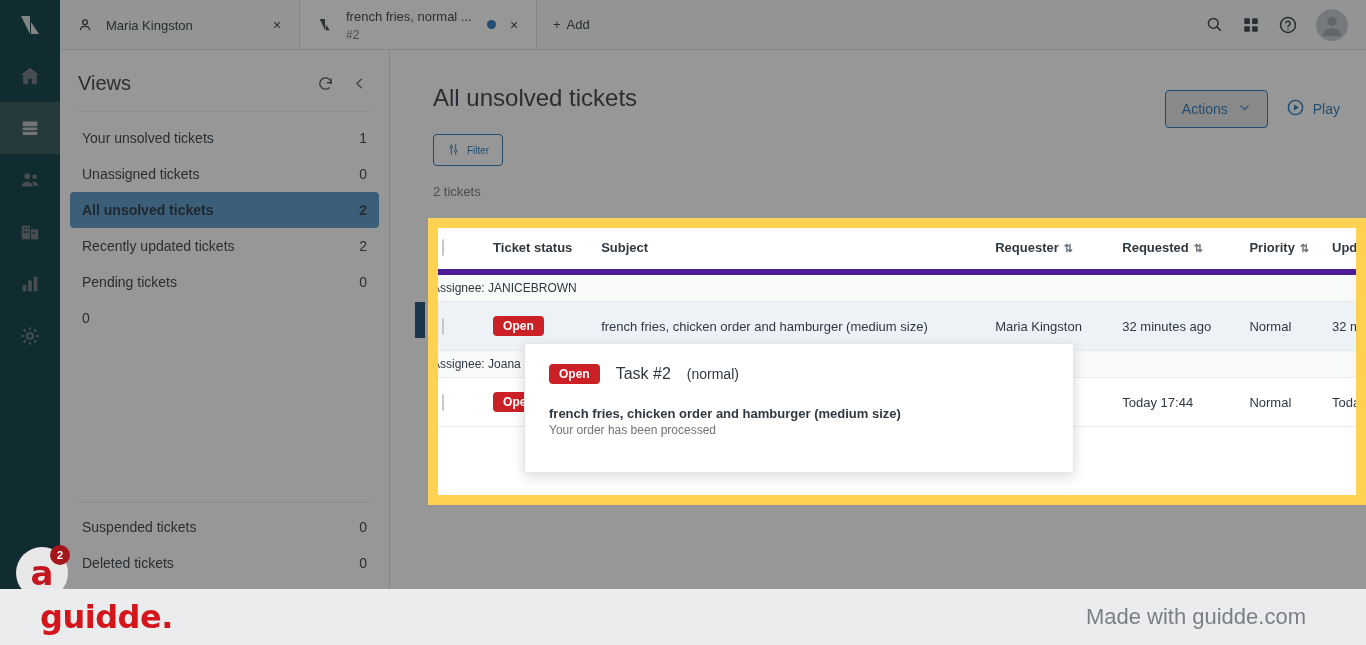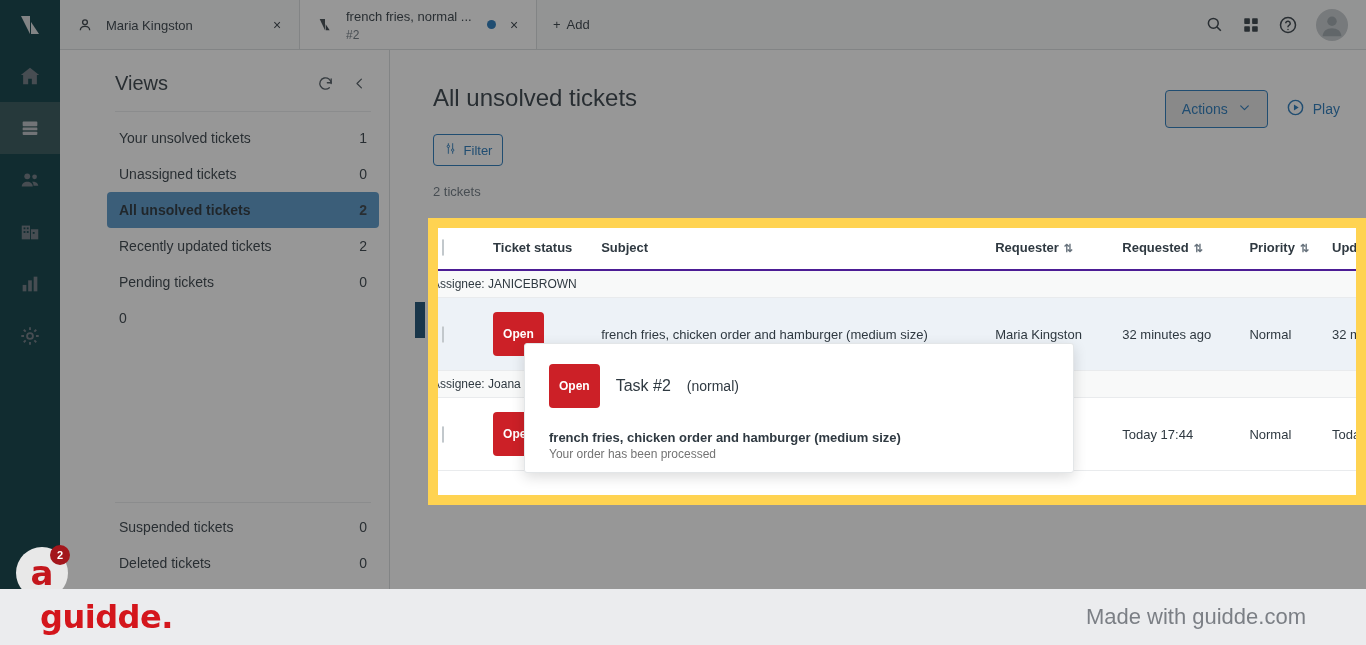--- a/index.html
+++ b/index.html
@@ -82,21 +82,21 @@
     background: #c2c8cc; display: flex; align-items: center; justify-content: center;
     cursor: pointer;
   }
 
   
   .views {
     position: absolute; left: 60px; top: 50px;
     width: 330px; height: 539px;
     background: #ffffff;
     border-right: 1px solid #d8dcde;
-    display: flex; flex-direction: column; padding-left: 37px;
+    display: flex; flex-direction: column;
   }
   .views-head {
     display: flex; align-items: center;
     padding: 22px 22px 10px 18px;
   }
   .views-title { font-size: 20px; color: #2f3941; flex: 1; }
   .views-head .icon-btn { margin-left: 18px; color: #68737d; }
   .views-rule { height: 1px; background: #e9ebed; margin: 6px 18px 8px 18px; }
   .view-item {
     display: flex; align-items: center;
@@ -133,36 +133,36 @@
   }
   .btn-plain {
     display: flex; align-items: center; gap: 8px;
     color: #1f73b7; font-size: 14px; cursor: pointer;
   }
   .filter-btn {
     margin-top: 22px;
     border: 1px solid #1f73b7; border-radius: 4px;
     height: 32px; width: 70px;
     display: flex; align-items: center; justify-content: center; gap: 7px;
-    color: #1f73b7; font-size: 13px; background: #fff; cursor: pointer;
+    color: #1f73b7; font-size: 10px; background: #fff; cursor: pointer;
   }
   .ticket-count { margin-top: 18px; font-size: 13px; color: #68737d; }
 
   
   .table-wrap {
     position: absolute; left: 438px; top: 228px;
     width: 918px; height: 267px;
     background: #ffffff;
     overflow: hidden;
   }
   table { border-collapse: collapse; width: 1000px; table-layout: fixed; }
   th {
     text-align: left; font-size: 13px; color: #2f3941; font-weight: bold;
     padding: 12px 0 14px 0;
-    border-bottom: 2px solid #4c1d95;
+    border-bottom: 6px solid #4c1d95;
     white-space: nowrap;
   }
   th .sort { margin-left: 5px; color: #68737d; font-size: 11px; }
   td {
     font-size: 13px; color: #2f3941;
     padding: 14px 0;
     border-bottom: 1px solid #e9ebed;
     white-space: nowrap; overflow: hidden;
   }
   .col-chk { width: 52px; padding-left: 4px; }
@@ -182,21 +182,21 @@
     padding: 6px 0 6px 0;
     border-bottom: 1px solid #e9ebed;
   }
   .group-label { margin-left: -6px; }
   .row-ticket { background: #edf2f7; }
   .row-ticket.second { background: #ffffff; }
   .badge-open {
     display: inline-block;
     background: #cc2027; color: #fff;
     font-size: 12px; font-weight: bold;
-    padding: 15px 10px; border-radius: 4px;
+    padding: 3px 10px; border-radius: 4px;
   }
   .row-accent {
     position: absolute; left: 415px; top: 302px;
     width: 10px; height: 36px; background: #12486f;
   }
 
   
   .highlight {
     position: absolute; left: 428px; top: 218px;
     width: 938px; height: 287px;

